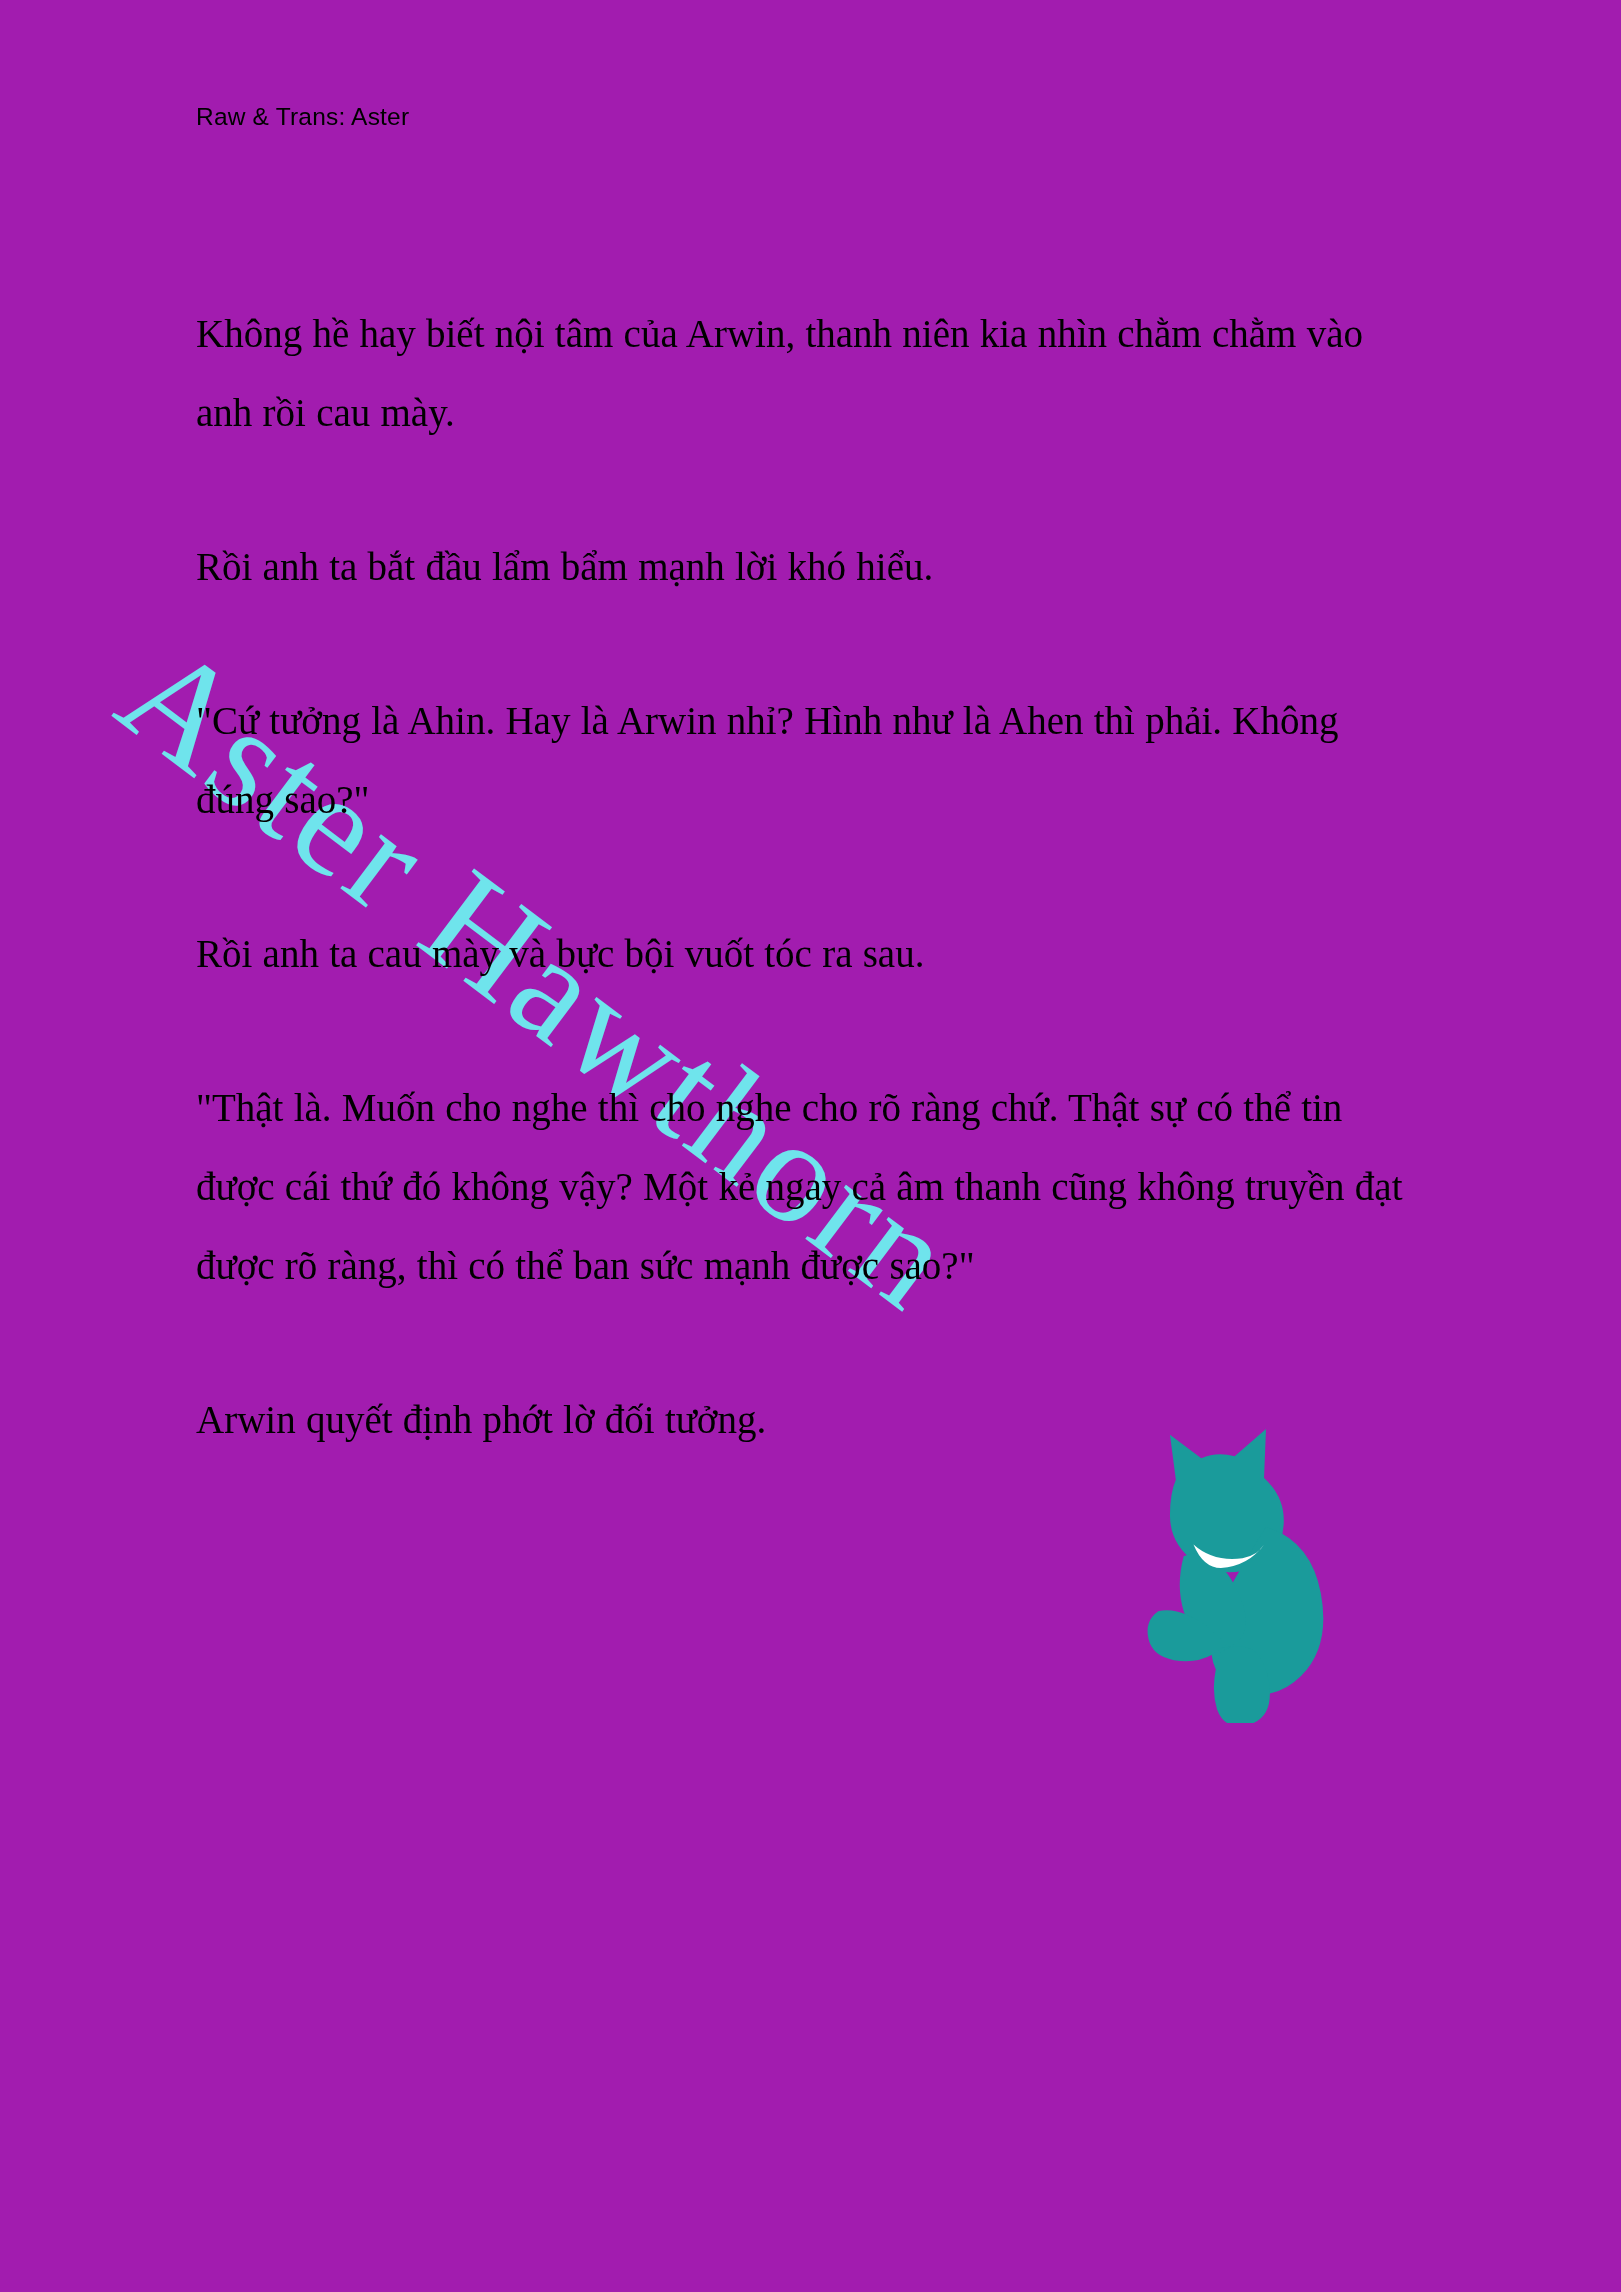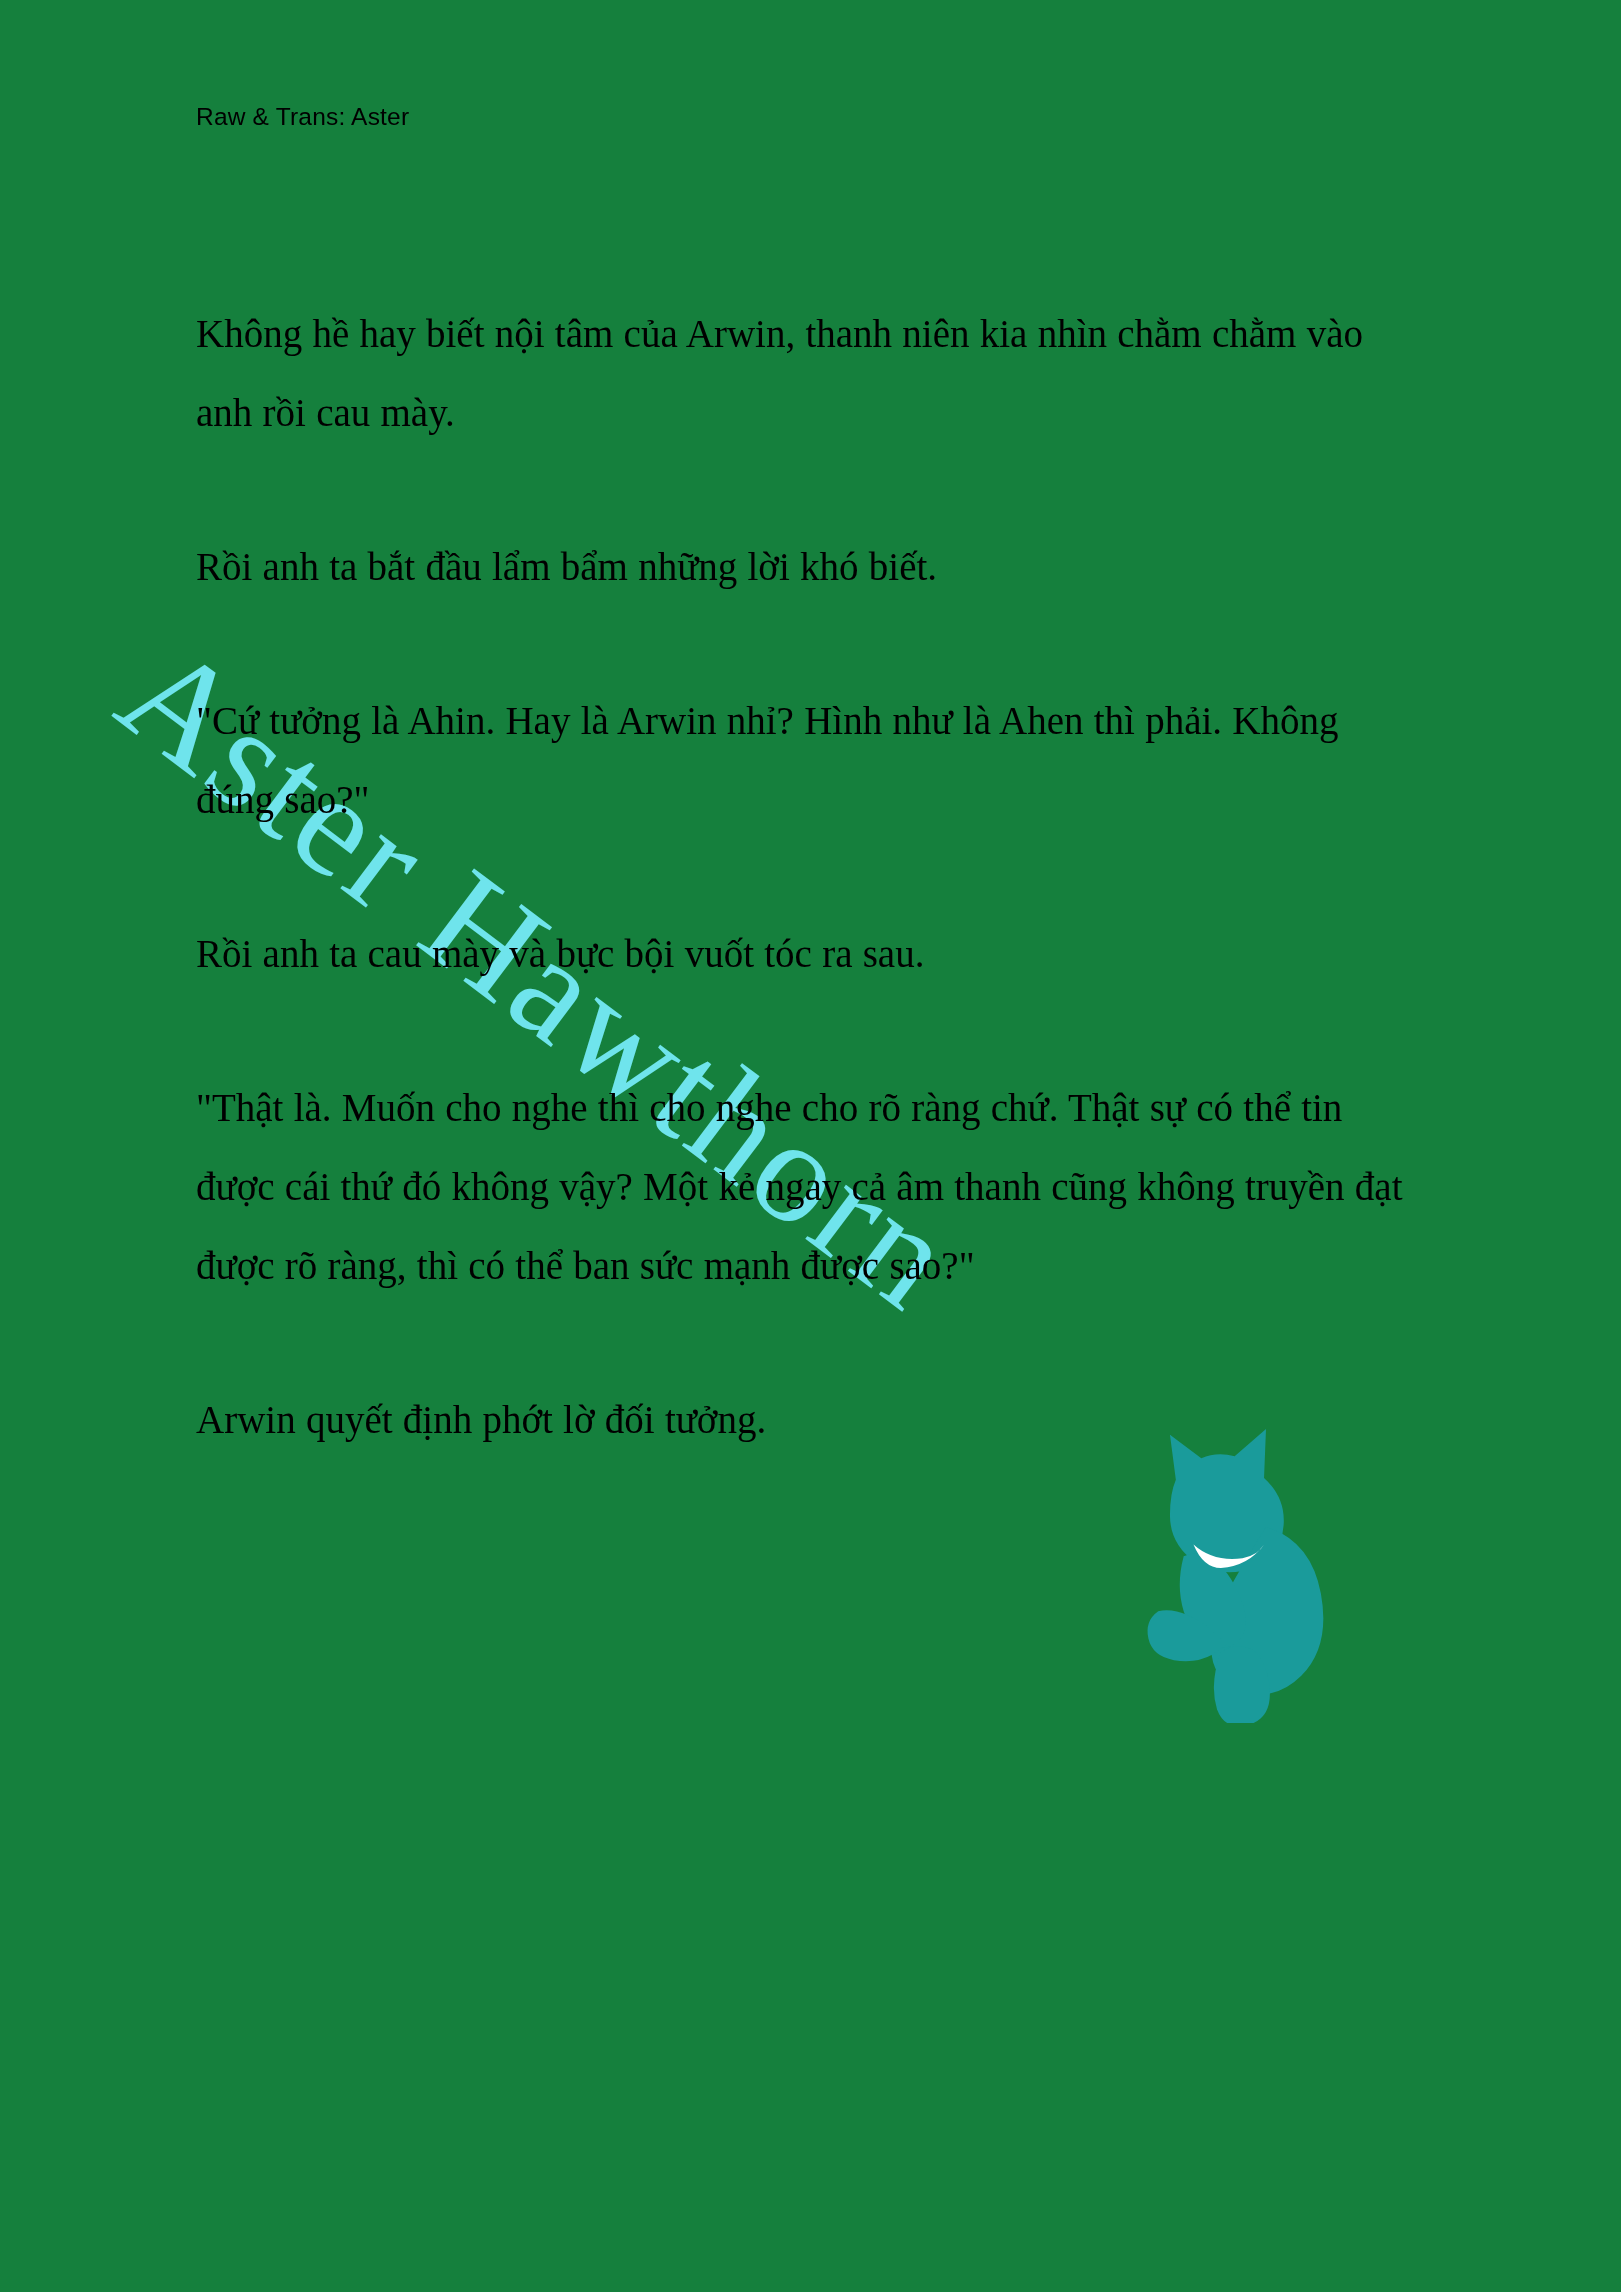--- a/index.html
+++ b/index.html
@@ -4,21 +4,21 @@
 <style>
   html, body {
     margin: 0;
     padding: 0;
     background: #ffffff;
   }
   .page {
     position: relative;
     width: 1621px;
     height: 2293px;
-    background: #15803d;
+    background: #a21caf;
     overflow: hidden;
     font-family: "Liberation Serif", "DejaVu Serif", serif;
   }
 
   
   .header {
     position: absolute;
     left: 196px;
     top: 102px;
     font-family: "Liberation Sans", "DejaVu Sans", sans-serif;
@@ -115,21 +115,21 @@
                  Q154 258 142 240 Q124 224 104 238 Z"></path>
 
         <path d="M76 128 Q96 146 126 142 Q142 139 148 128 Q132 150 104 152
                  Q86 152 76 128 Z" fill="#ffffff"></path>
       </g>
     </svg>
   </div>
 
   <div class="content">
     <p class="para">Không hề hay biết nội tâm của Arwin, thanh niên kia nhìn chằm chằm vào anh rồi cau mày.</p>
-    <p class="para">Rồi anh ta bắt đầu lẩm bẩm những lời khó biết.</p>
+    <p class="para">Rồi anh ta bắt đầu lẩm bẩm mạnh lời khó hiểu.</p>
     <p class="para">"Cứ tưởng là Ahin. Hay là Arwin nhỉ? Hình như là Ahen thì phải. Không đúng sao?"</p>
     <p class="para">Rồi anh ta cau mày và bực bội vuốt tóc ra sau.</p>
     <p class="para">"Thật là. Muốn cho nghe thì cho nghe cho rõ ràng chứ. Thật sự có thể tin được cái thứ đó không vậy? Một kẻ ngay cả âm thanh cũng không truyền đạt được rõ ràng, thì có thể ban sức mạnh được sao?"</p>
     <p class="para">Arwin quyết định phớt lờ đối tưởng.</p>
   </div>
 
 </div>
 
 
 </body></html>

